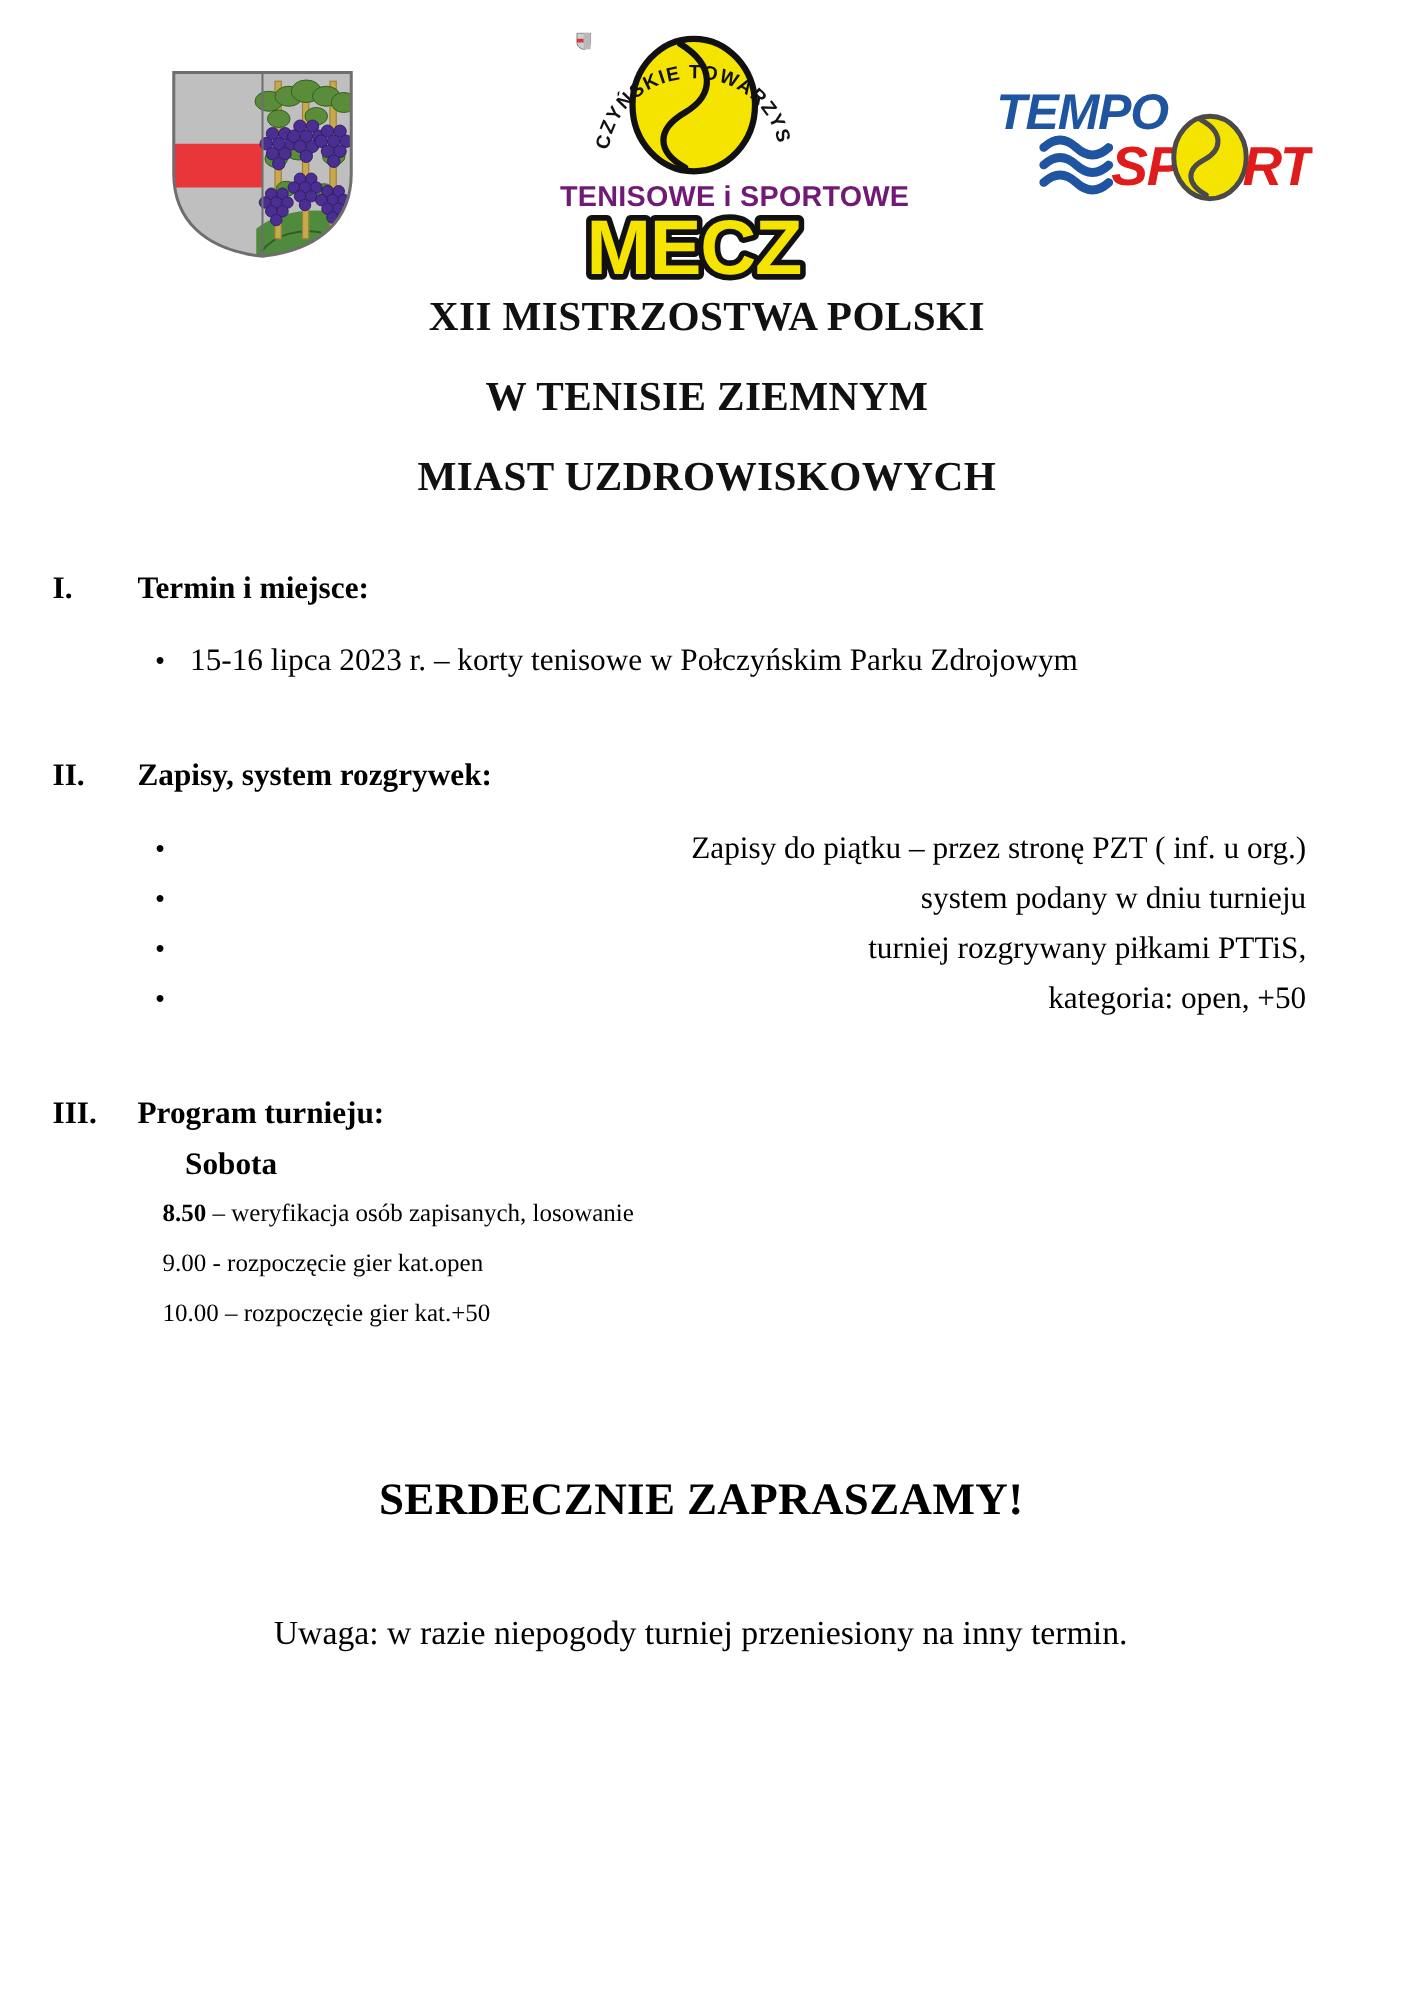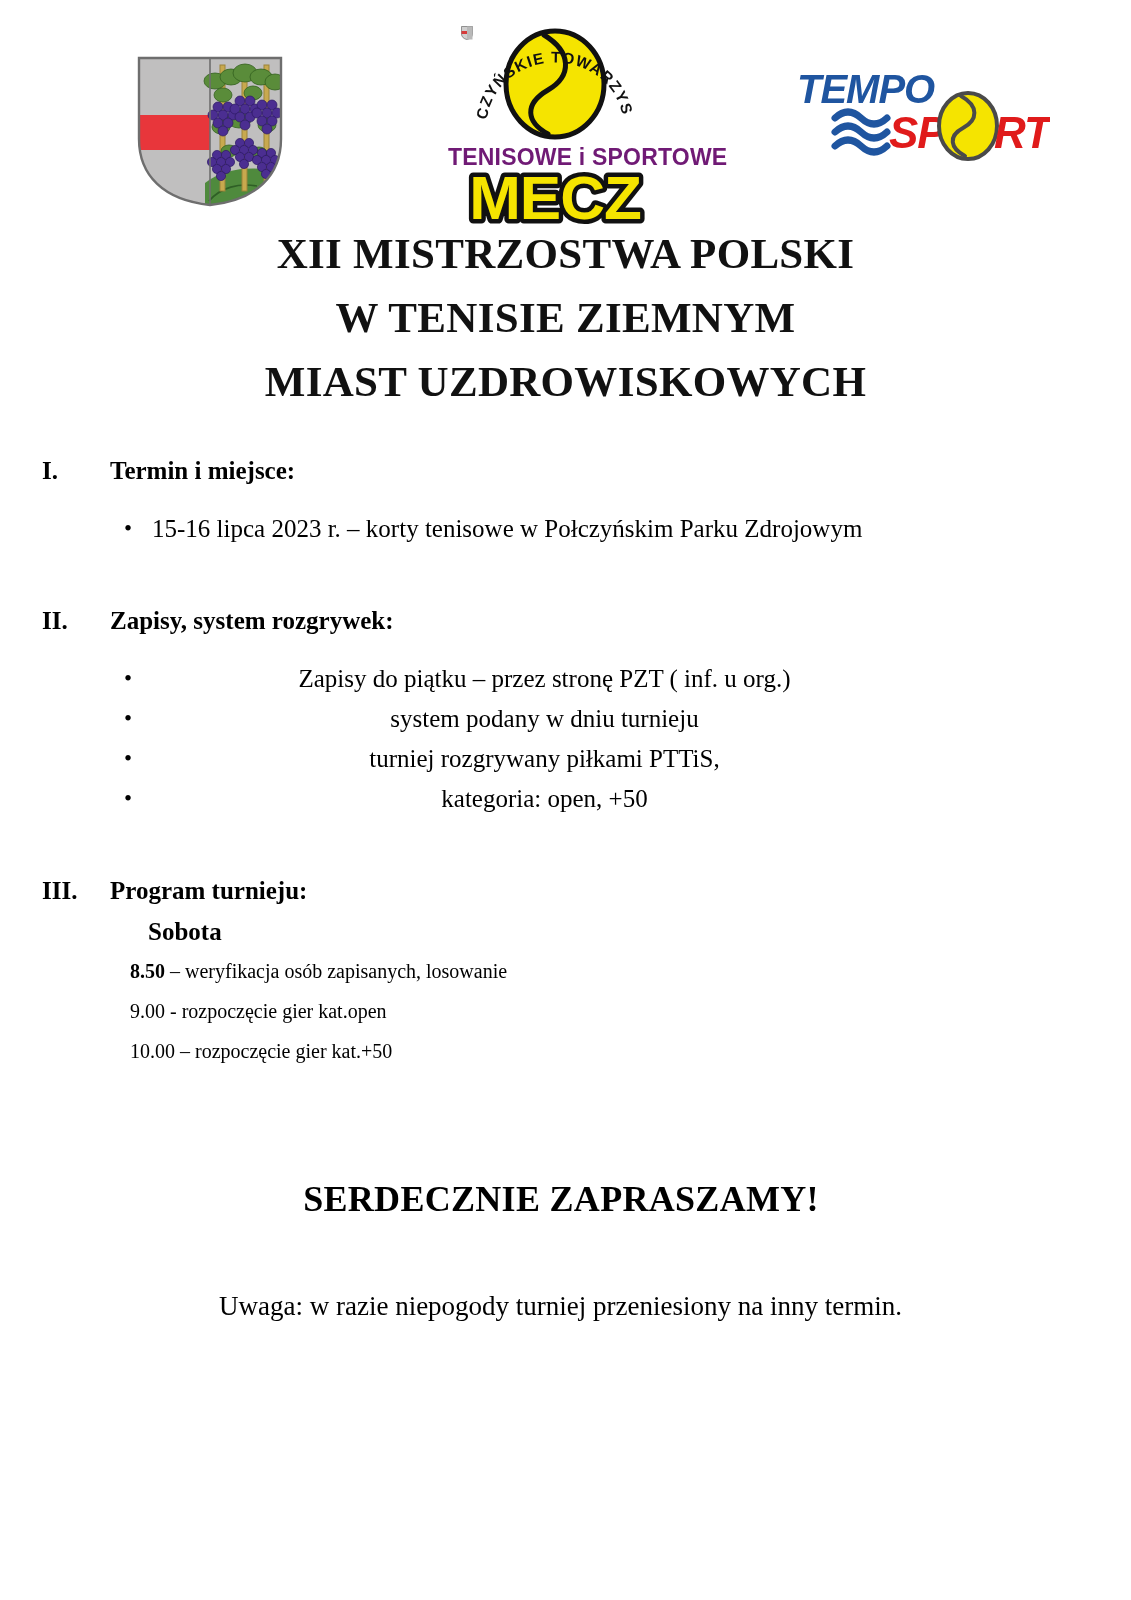--- a/index.html
+++ b/index.html
@@ -91,21 +91,21 @@
   .title-block {
     position: absolute;
     top: 222px;
     left: 0;
     width: 1131px;
     text-align: center;
   }
   .title-line {
     font-family: "Liberation Serif", "DejaVu Serif", serif;
     font-weight: bold;
-    font-size: 43px;
+    font-size: 33px;
     letter-spacing: 0.3px;
     line-height: 64px;
     color: #111111;
   }
 
   
   .content {
     position: absolute;
     top: 455px;
     left: 0;
@@ -150,21 +150,21 @@
     text-align: justify;
   }
   ul.bullets li::before {
     content: "\2022";
     position: absolute;
     left: 108px;
     top: 0;
     font-size: 23px;
     line-height: 40px;
   }
-  ul.bullets li.nojustify { text-align: center; padding-left: 28px; }
+  ul.bullets li.nojustify { text-align: right; padding-left: 28px; }
 
   .prog-day {
     padding-left: 148px;
     font-weight: bold;
     font-size: 25px;
     line-height: 38px;
   }
   .prog-row {
     padding-left: 130px;
     font-size: 20px;

